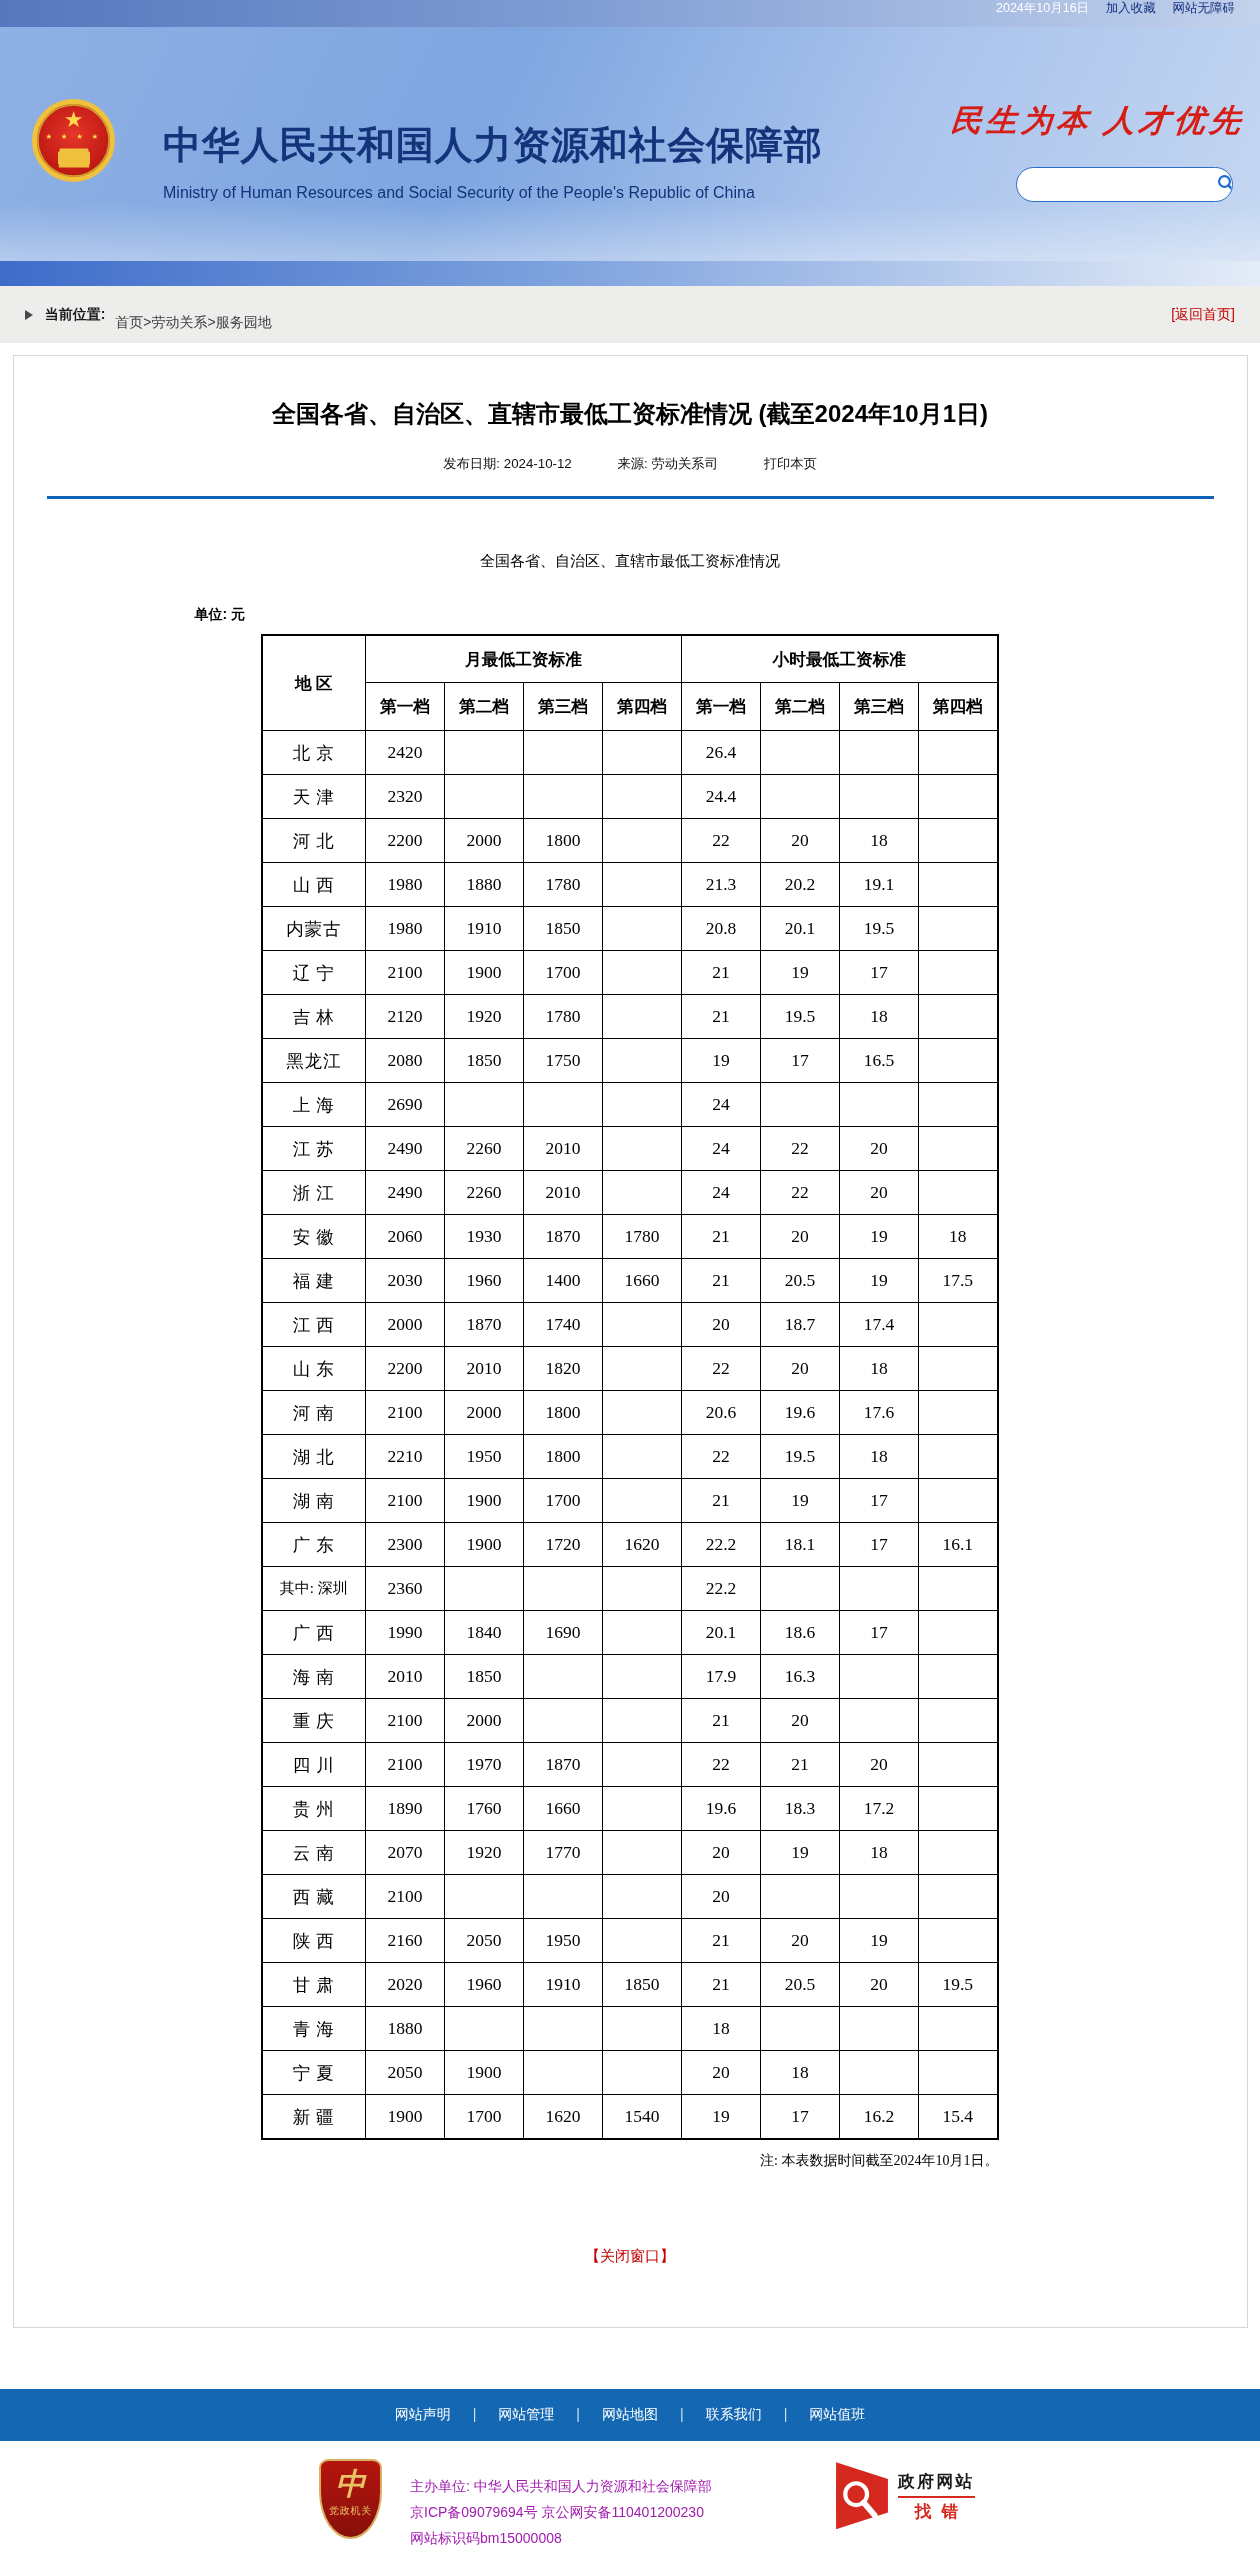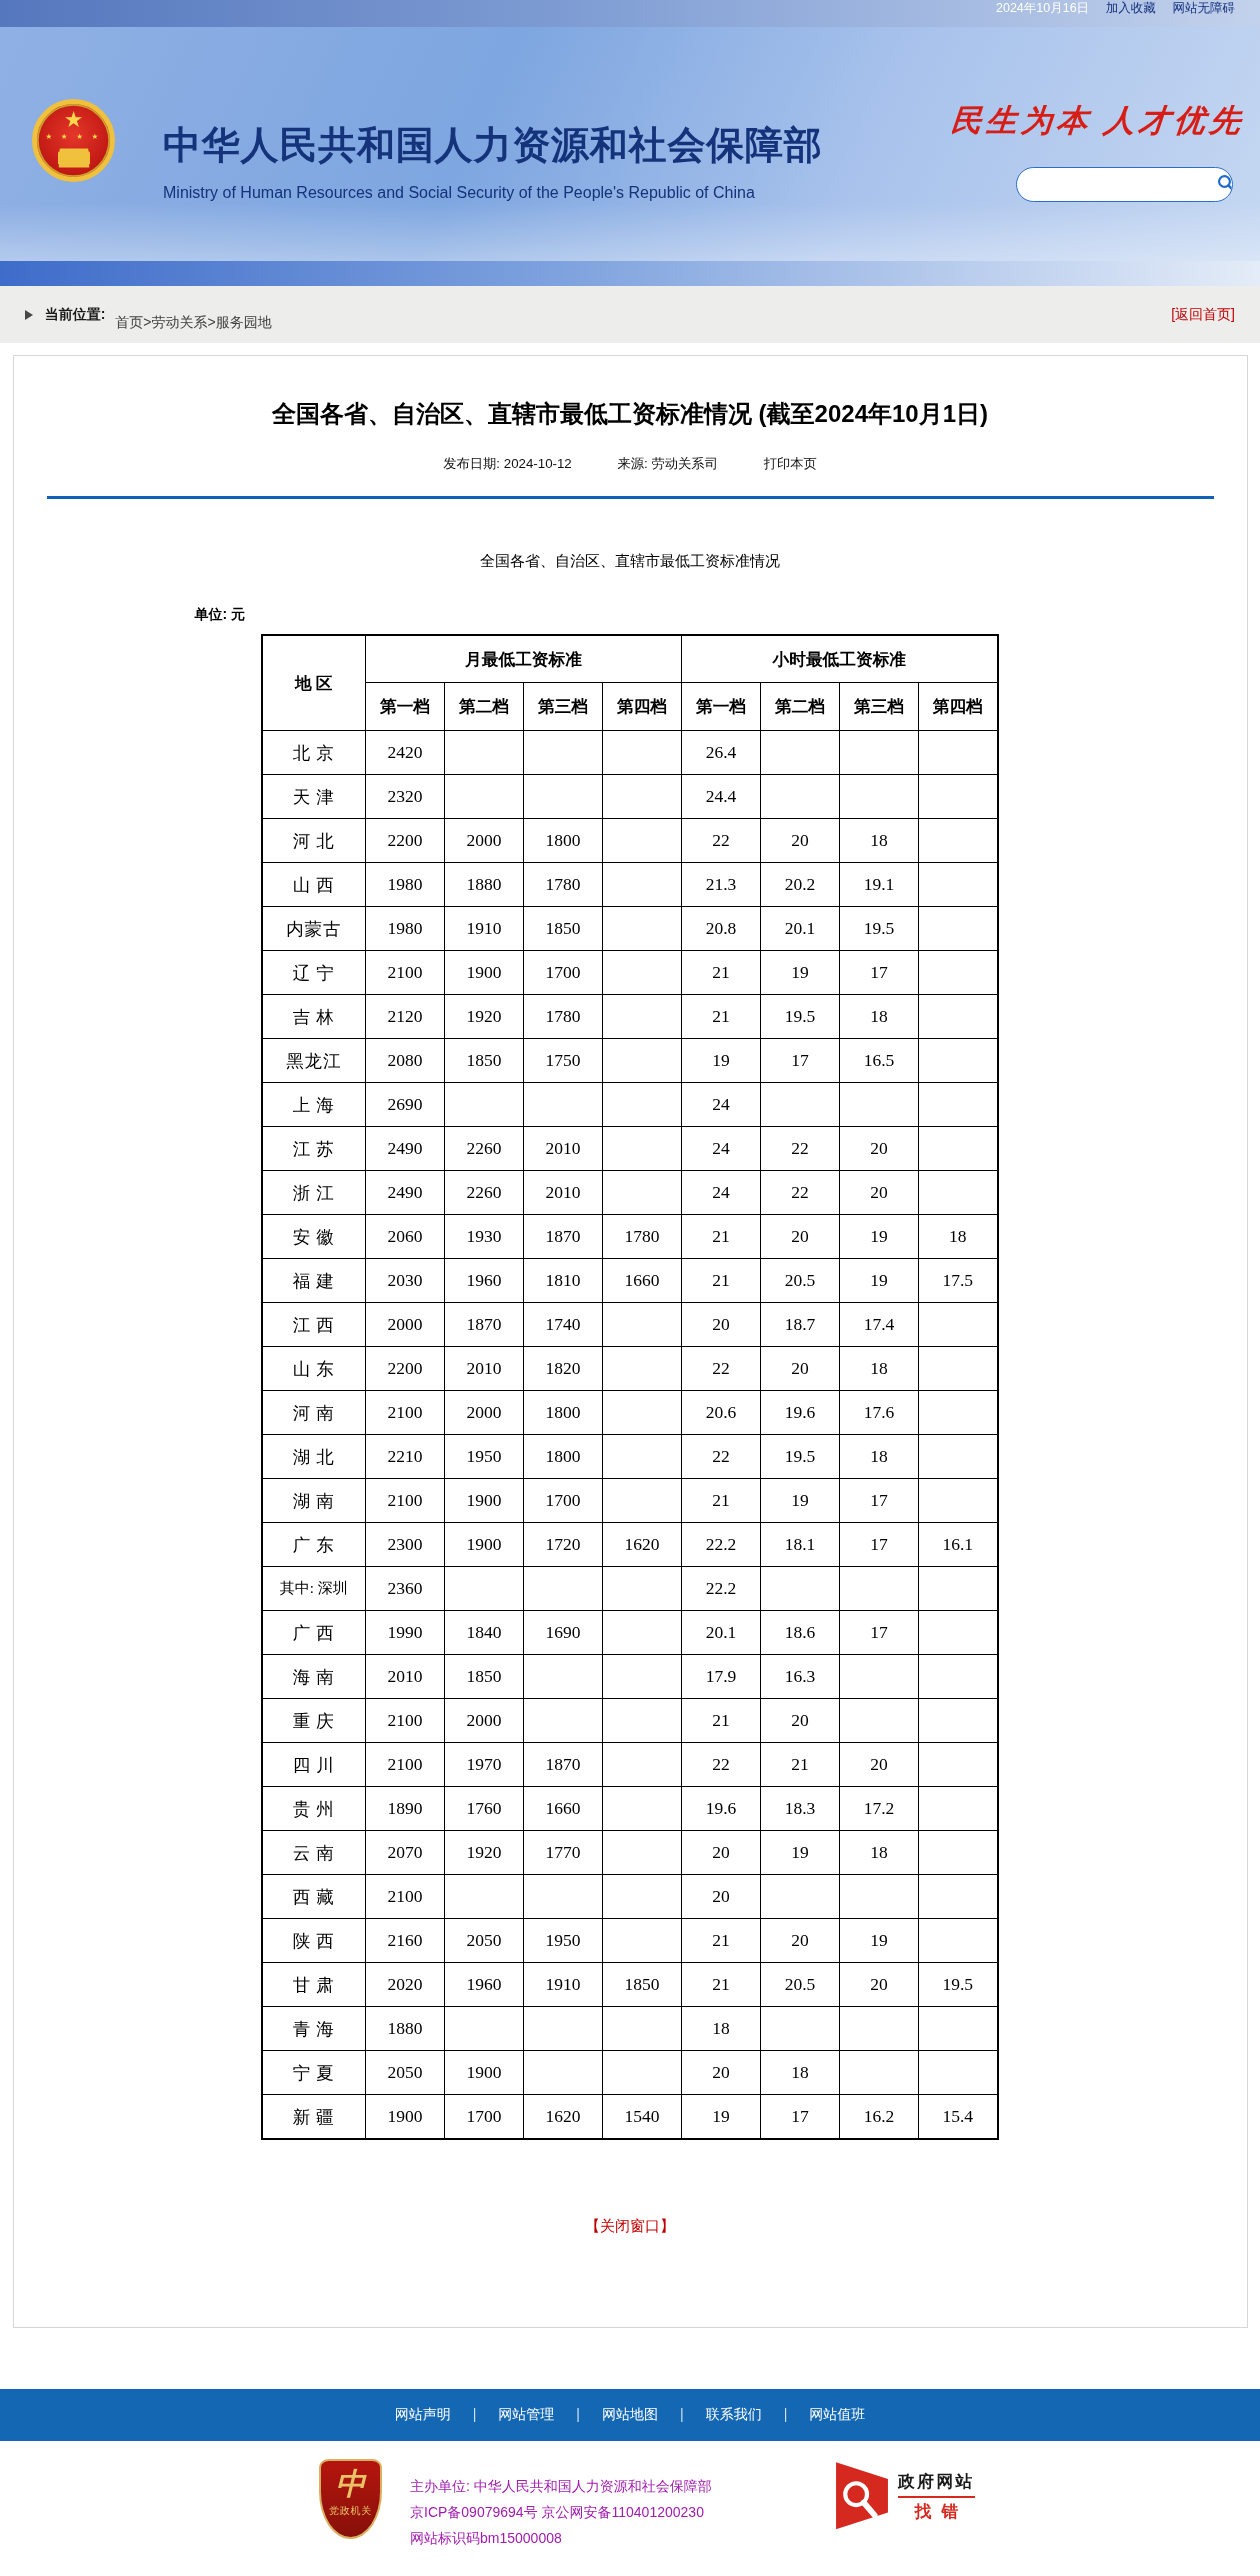--- a/index.html
+++ b/index.html
@@ -337,21 +337,21 @@
           <td class="grp">1780</td>
           <td>21</td>
           <td>20</td>
           <td>19</td>
           <td>18</td>
         </tr>
         <tr>
           <td class="region">福 建</td>
           <td>2030</td>
           <td>1960</td>
-          <td>1810</td>
+          <td>1400</td>
           <td class="grp">1660</td>
           <td>21</td>
           <td>20.5</td>
           <td>19</td>
           <td>17.5</td>
         </tr>
         <tr>
           <td class="region">江 西</td>
           <td>2000</td>
           <td>1870</td>
@@ -556,20 +556,21 @@
           <td>1620</td>
           <td class="grp">1540</td>
           <td>19</td>
           <td>17</td>
           <td>16.2</td>
           <td>15.4</td>
         </tr>
       </tbody>
   </table>
 
+  <div class="tnote">注: 本表数据时间截至2024年10月1日。</div>
 
   <div class="close-win">
     <span>【关闭窗口】</span>
   </div>
 </div>
 
 <div class="footbar">
   <span class="flink">网站声明</span>
   <span class="flink">网站管理</span>
   <span class="flink">网站地图</span>

